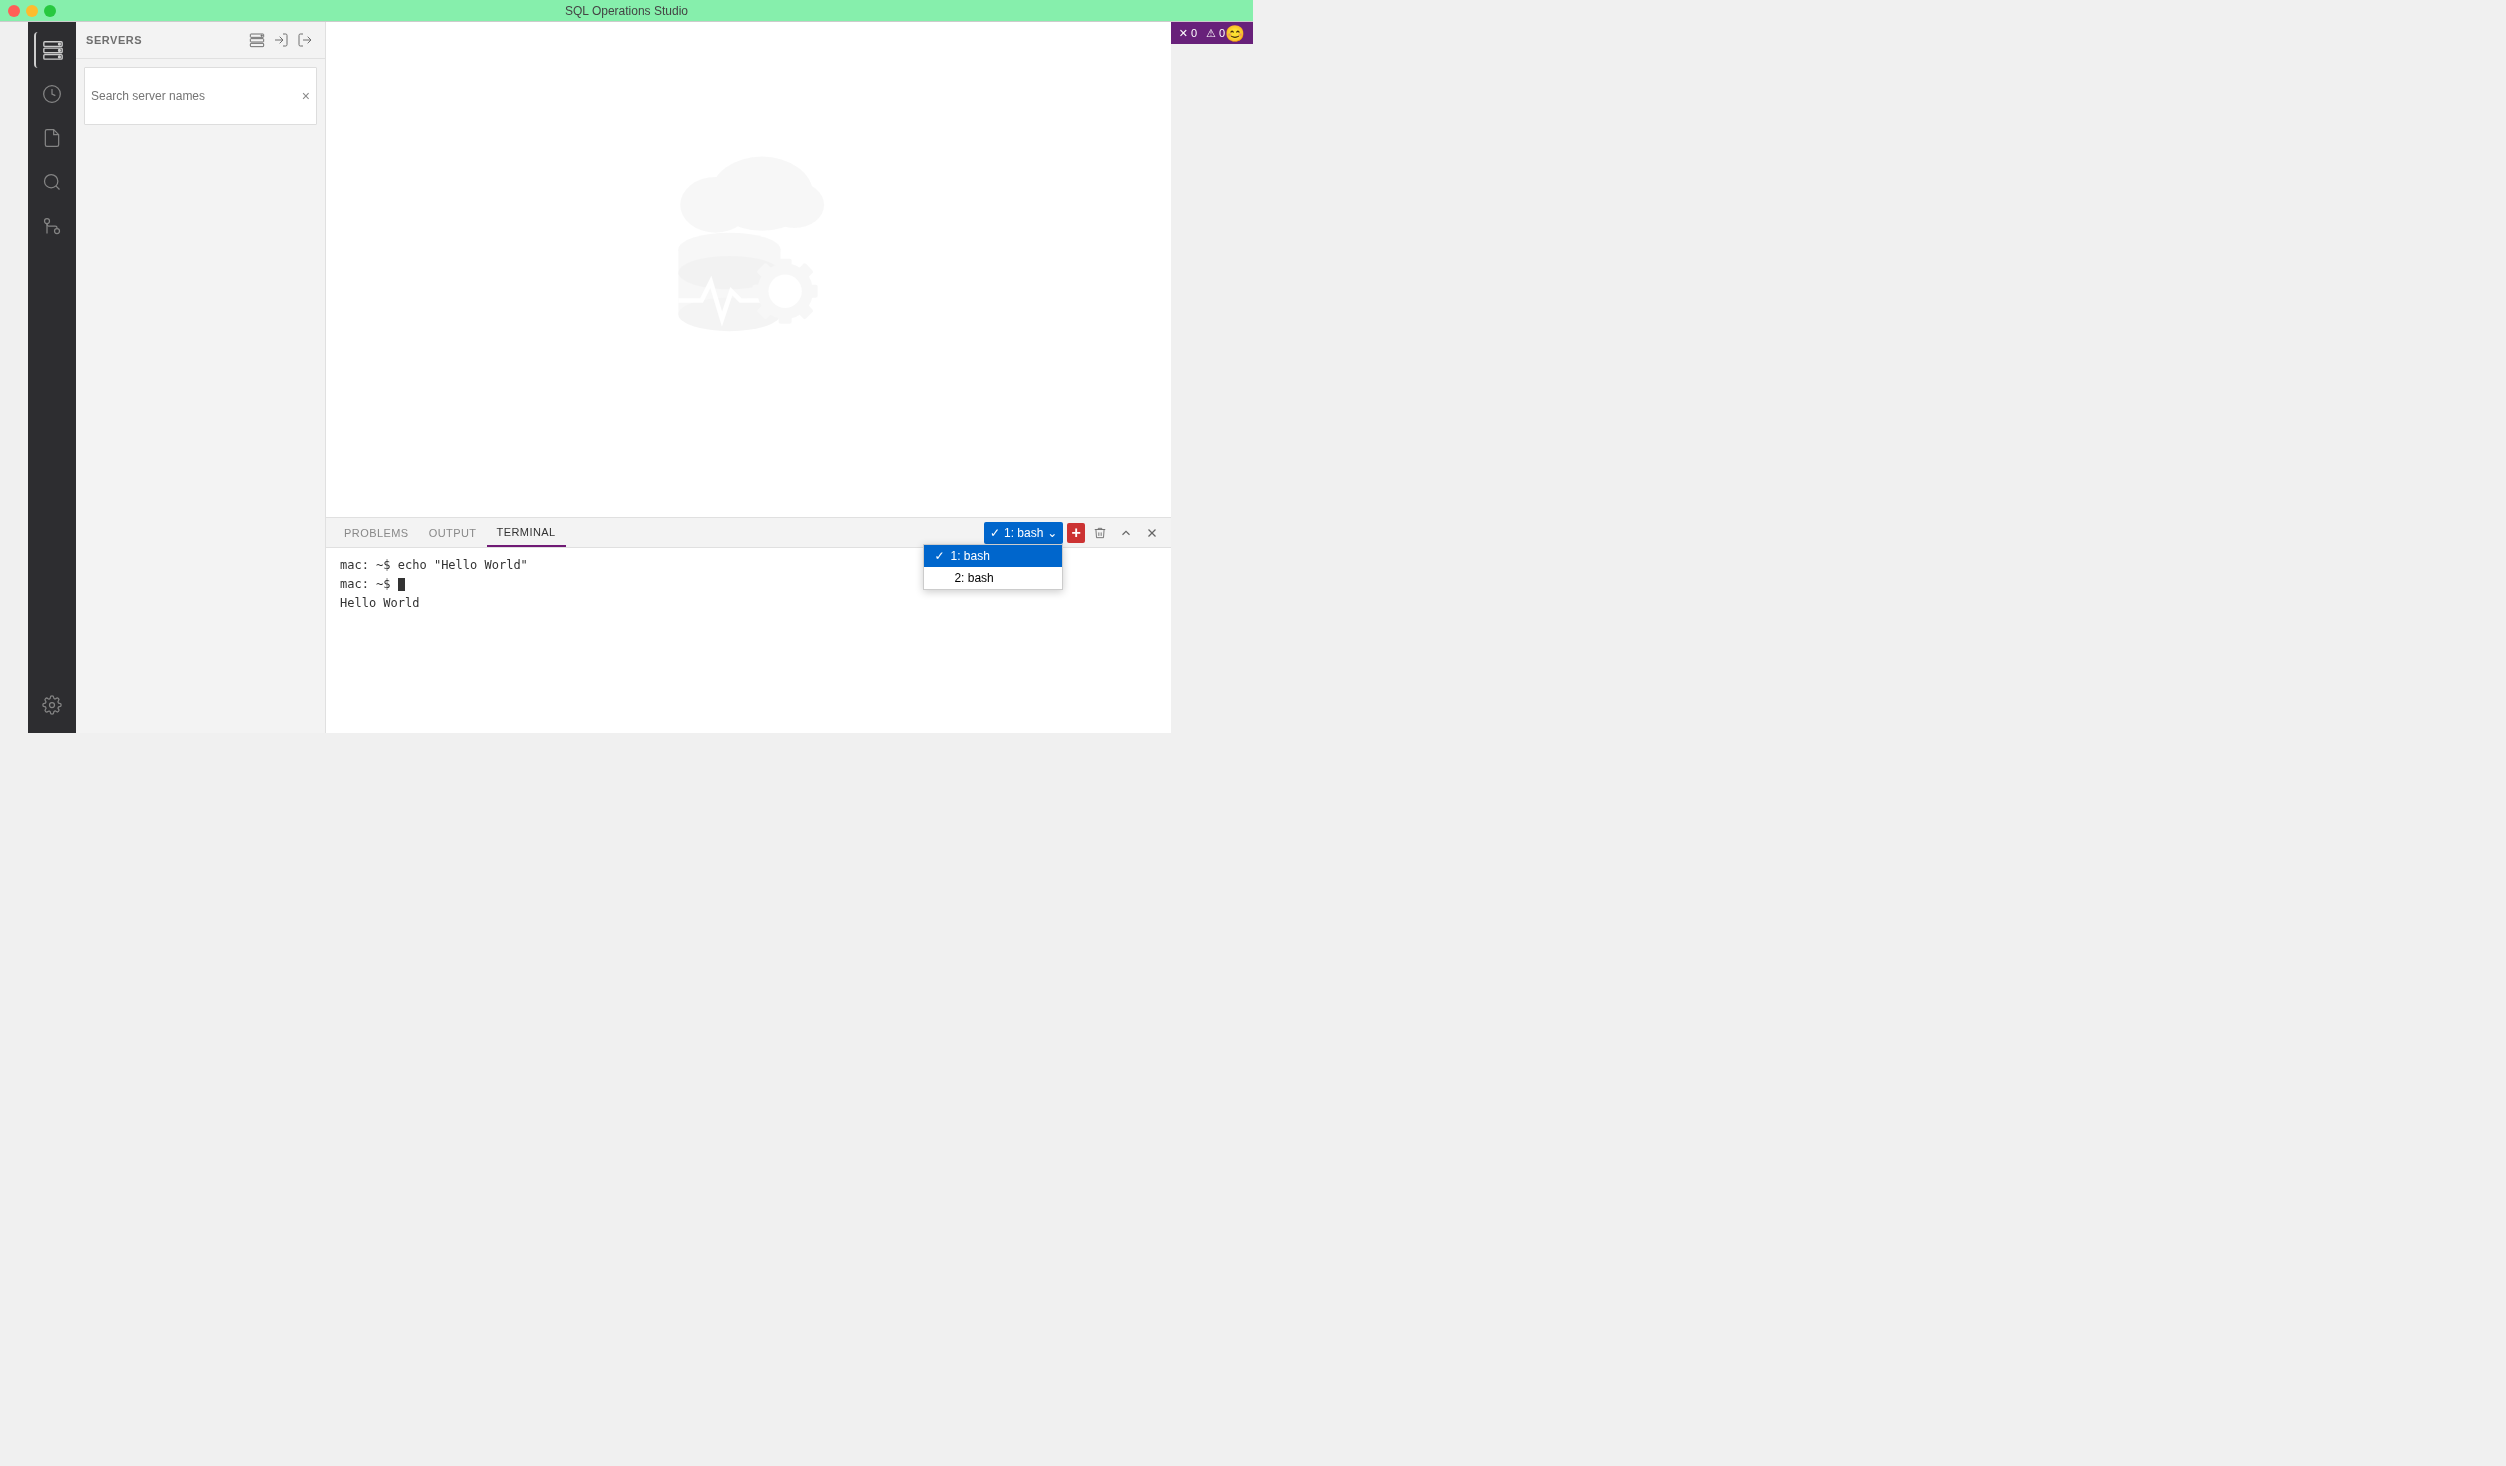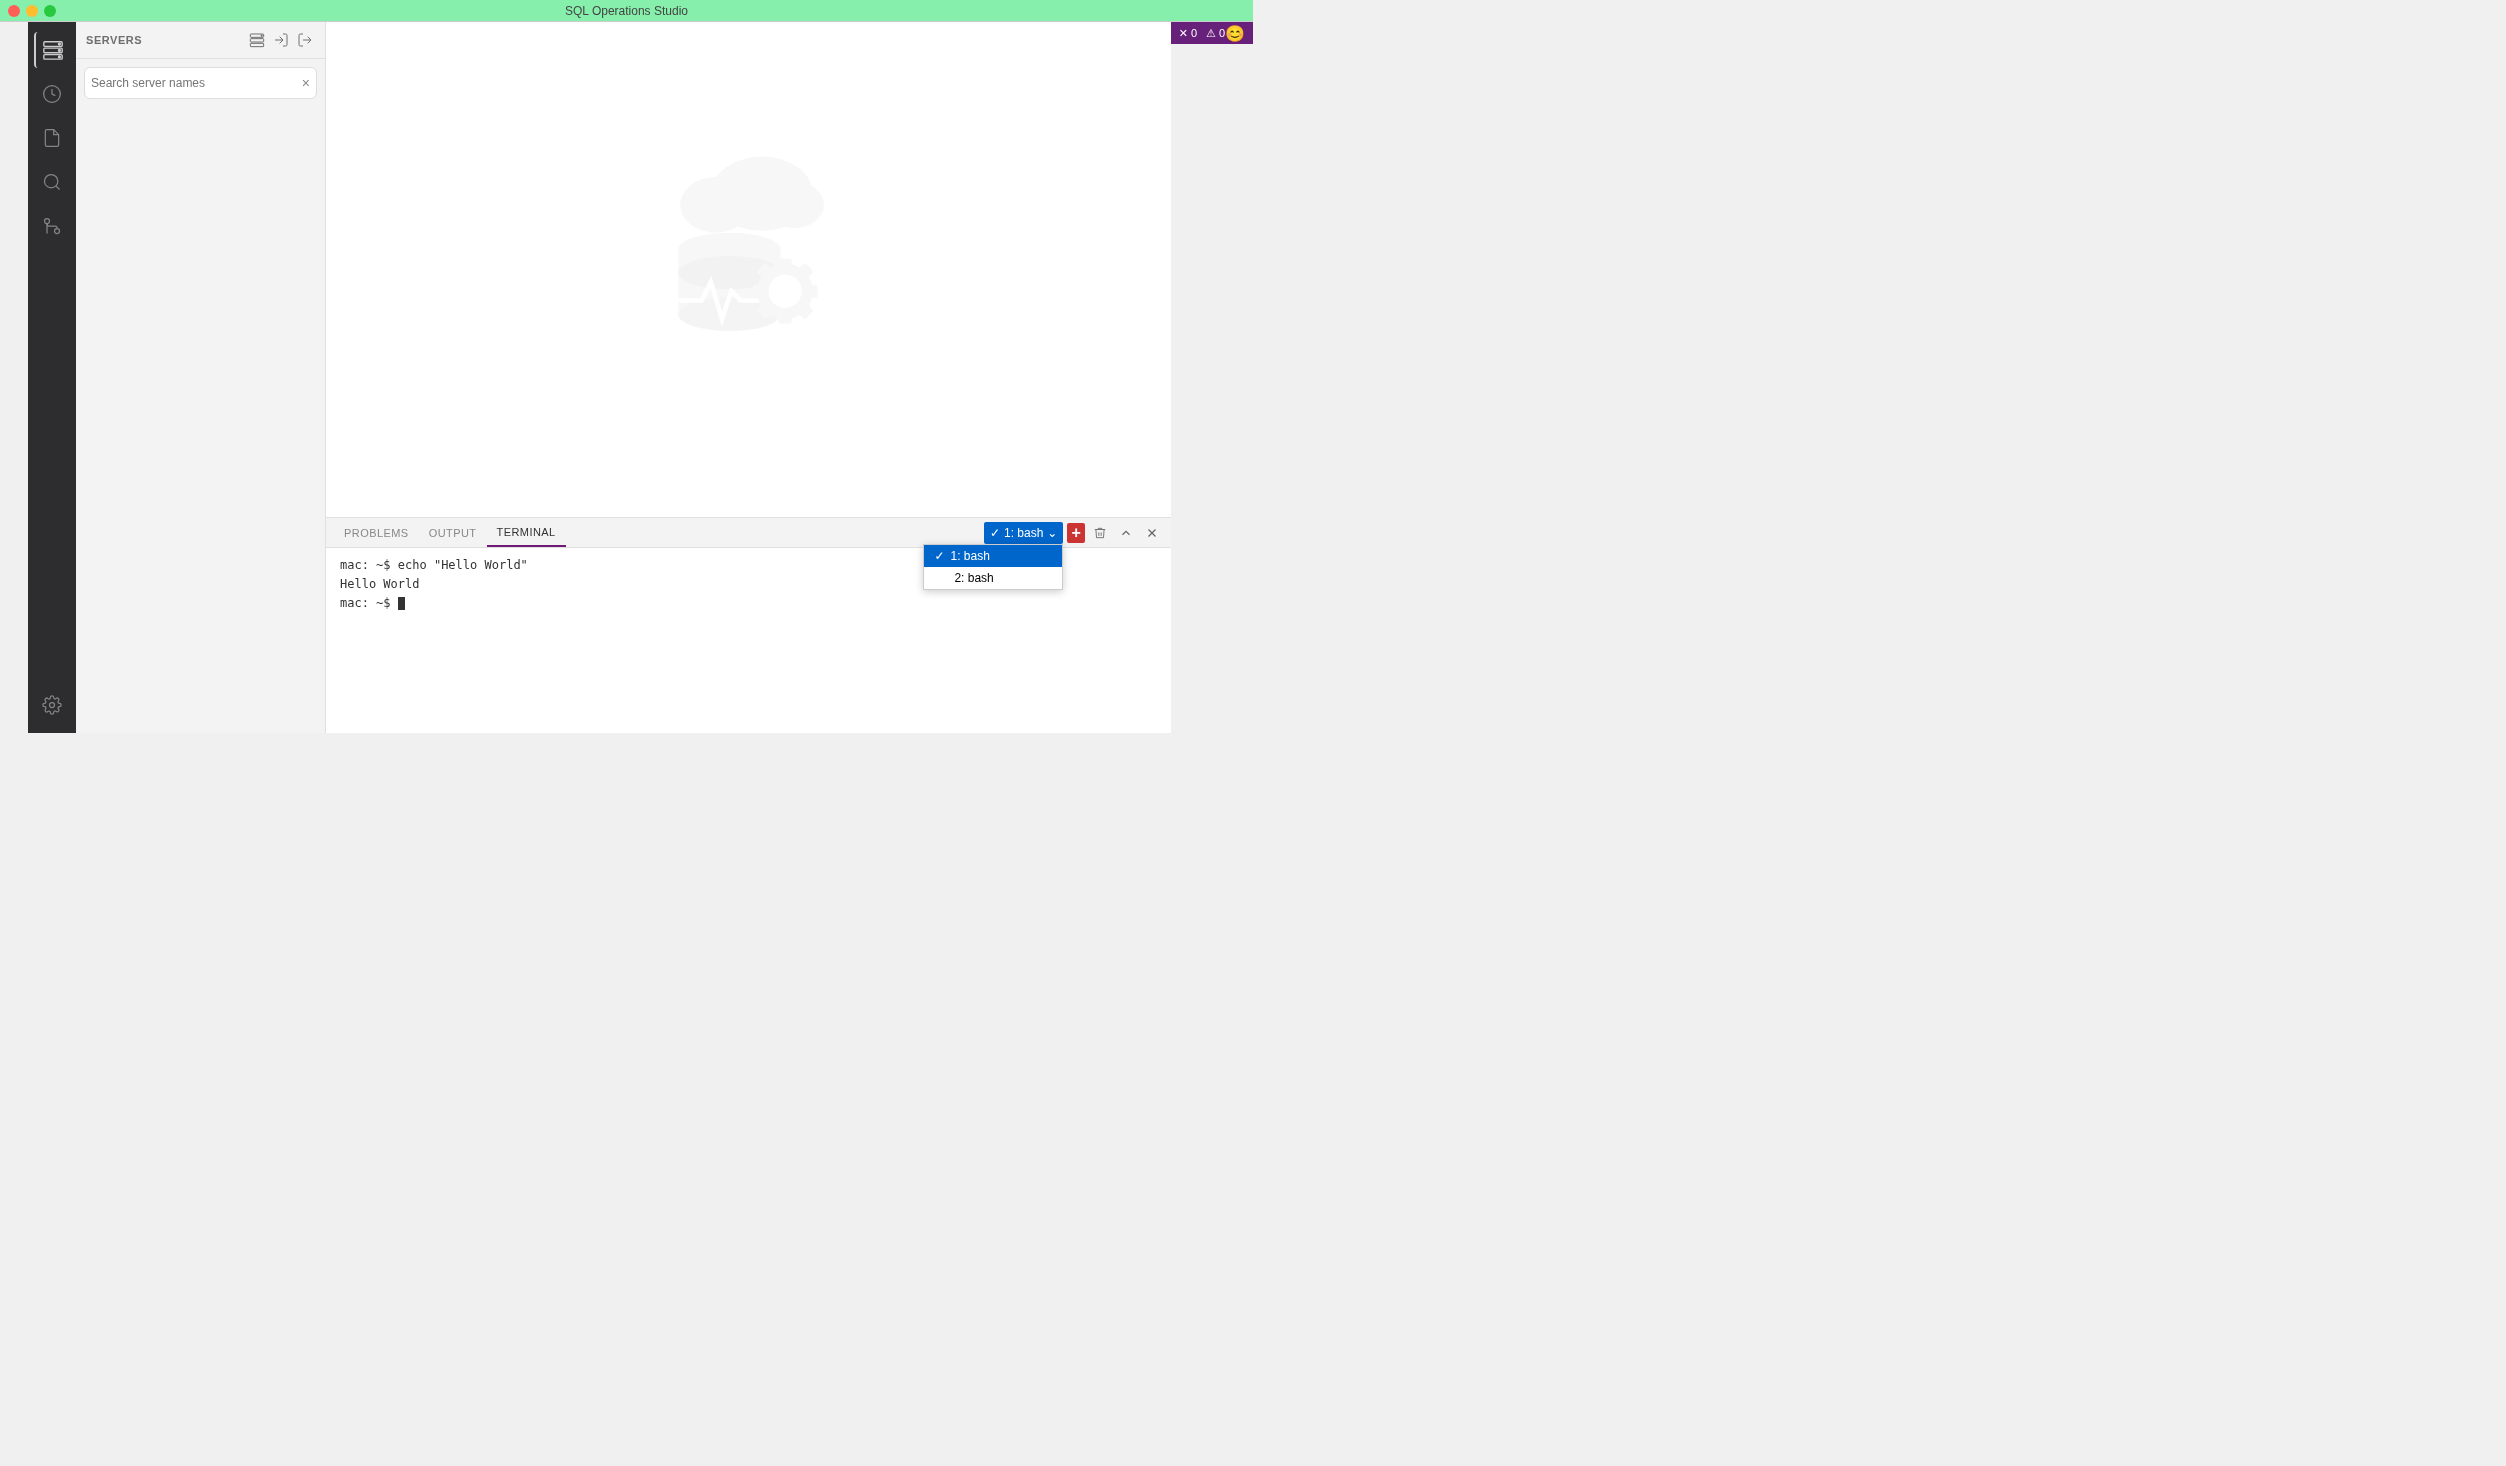--- a/index.html
+++ b/index.html
@@ -125,22 +125,22 @@
       align-items: center;
       padding: 2px;
     }
 
     .search-box {
       margin: 8px;
       display: flex;
       align-items: center;
       background: #fff;
       border: 1px solid #ddd;
-      border-radius: 6px;
-      padding: 8px 6px;
+      border-radius: 1px;
+      padding: 21px 6px;
     }
     .search-input {
       border: none;
       outline: none;
       background: transparent;
       font-size: 12px;
       color: #888;
       flex: 1;
     }
     .search-clear {
@@ -511,25 +511,25 @@
               <svg width="14" height="14" viewBox="0 0 24 24" fill="none" stroke="currentColor" stroke-width="2">
                 <line x1="18" y1="6" x2="6" y2="18"></line>
                 <line x1="6" y1="6" x2="18" y2="18"></line>
               </svg>
             </button>
           </div>
         </div>
 
         <div class="terminal-content">
           <div class="terminal-line">mac: ~$ echo "Hello World"</div>
-          <div class="terminal-line">Hello World</div>
           <div class="terminal-line">
             <span>mac: ~$ </span>
             <span class="cursor-block"></span>
           </div>
+          <div class="terminal-line">Hello World</div>
         </div>
       </div>
 
     </div>
   </div>
 
   <div class="status-bar">
     <div class="status-left">
       <div class="status-item">
         <span>✕</span>

